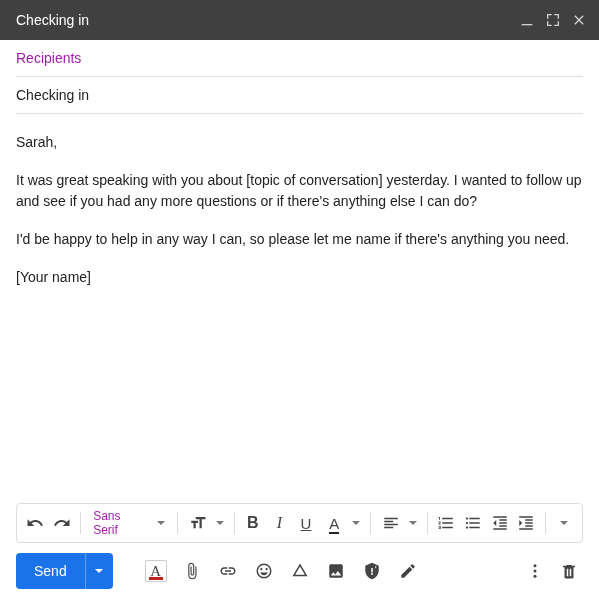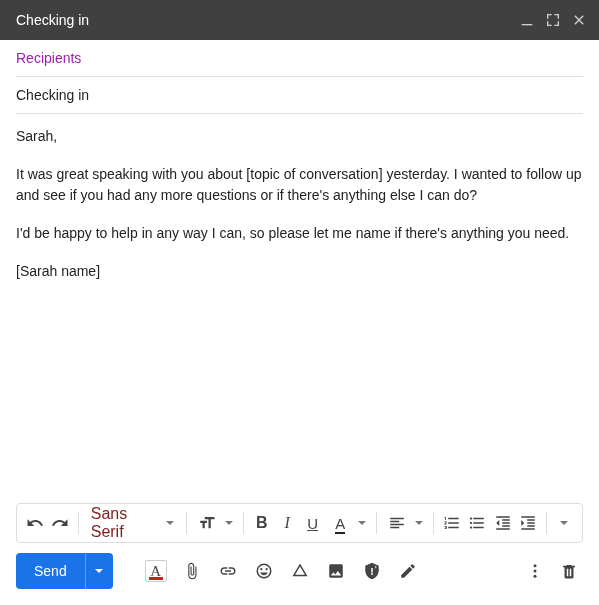--- a/index.html
+++ b/index.html
@@ -34,21 +34,21 @@
   }
   .placeholder { color: #a21caf; }
   .body-area {
     padding: 12px 16px;
     font-size: 14px;
     color: #222;
     line-height: 1.45;
     flex: 1;
     overflow: auto;
   }
-  .body-area p { margin-bottom: 18px; }
+  .body-area p { margin-bottom: 18px; margin-top: 6px; }
   .body-area p.tight { margin-bottom: 0; }
   .toolbar-wrap {
     border: 1px solid #ddd;
     margin: 0 16px 10px 16px;
     border-radius: 4px;
     height: 40px;
     display: flex;
     align-items: center;
     padding: 0 6px;
     gap: 2px;
@@ -65,22 +65,22 @@
   }
   .tb-btn svg { width: 18px; height: 18px; fill: #444; }
   .tb-sep { width: 1px; height: 22px; background: #ddd; margin: 0 4px; }
   .font-select {
     display: inline-flex;
     align-items: center;
     gap: 18px;
     padding: 0 6px;
     height: 28px;
     cursor: pointer;
-    color: #7f1d1d;
-    font-size: 16px;
+    color: #a21caf;
+    font-size: 12px;
   }
   .dropdown-caret {
     width: 0; height: 0;
     border-left: 4px solid transparent;
     border-right: 4px solid transparent;
     border-top: 4px solid #777;
   }
   .combo {
     display: inline-flex;
     align-items: center;
@@ -171,21 +171,21 @@
 
 <div class="fields">
   <div class="field-row placeholder">Recipients</div>
   <div class="field-row">Checking in</div>
 </div>
 
 <div class="body-area">
   <p>Sarah,</p>
   <p>It was great speaking with you about [topic of conversation] yesterday. I wanted to follow up and see if you had any more questions or if there's anything else I can do?</p>
   <p>I'd be happy to help in any way I can, so please let me name if there's anything you need.</p>
-  <p class="tight">[Sarah name]</p>
+  <p class="tight">[Your name]</p>
 </div>
 
 <div class="toolbar-wrap">
   <div class="tb-btn">
       <svg viewBox="0 0 24 24">
         <path d="M12.5 8c-2.65 0-5.05.99-6.9 2.6L2 7v9h9l-3.62-3.62c1.39-1.16 3.16-1.88 5.12-1.88 3.54 0 6.55 2.31 7.6 5.5l2.37-.78C21.08 11.03 17.15 8 12.5 8z"></path>
       </svg>
     </div>
   <div class="tb-btn">
       <svg viewBox="0 0 24 24">

